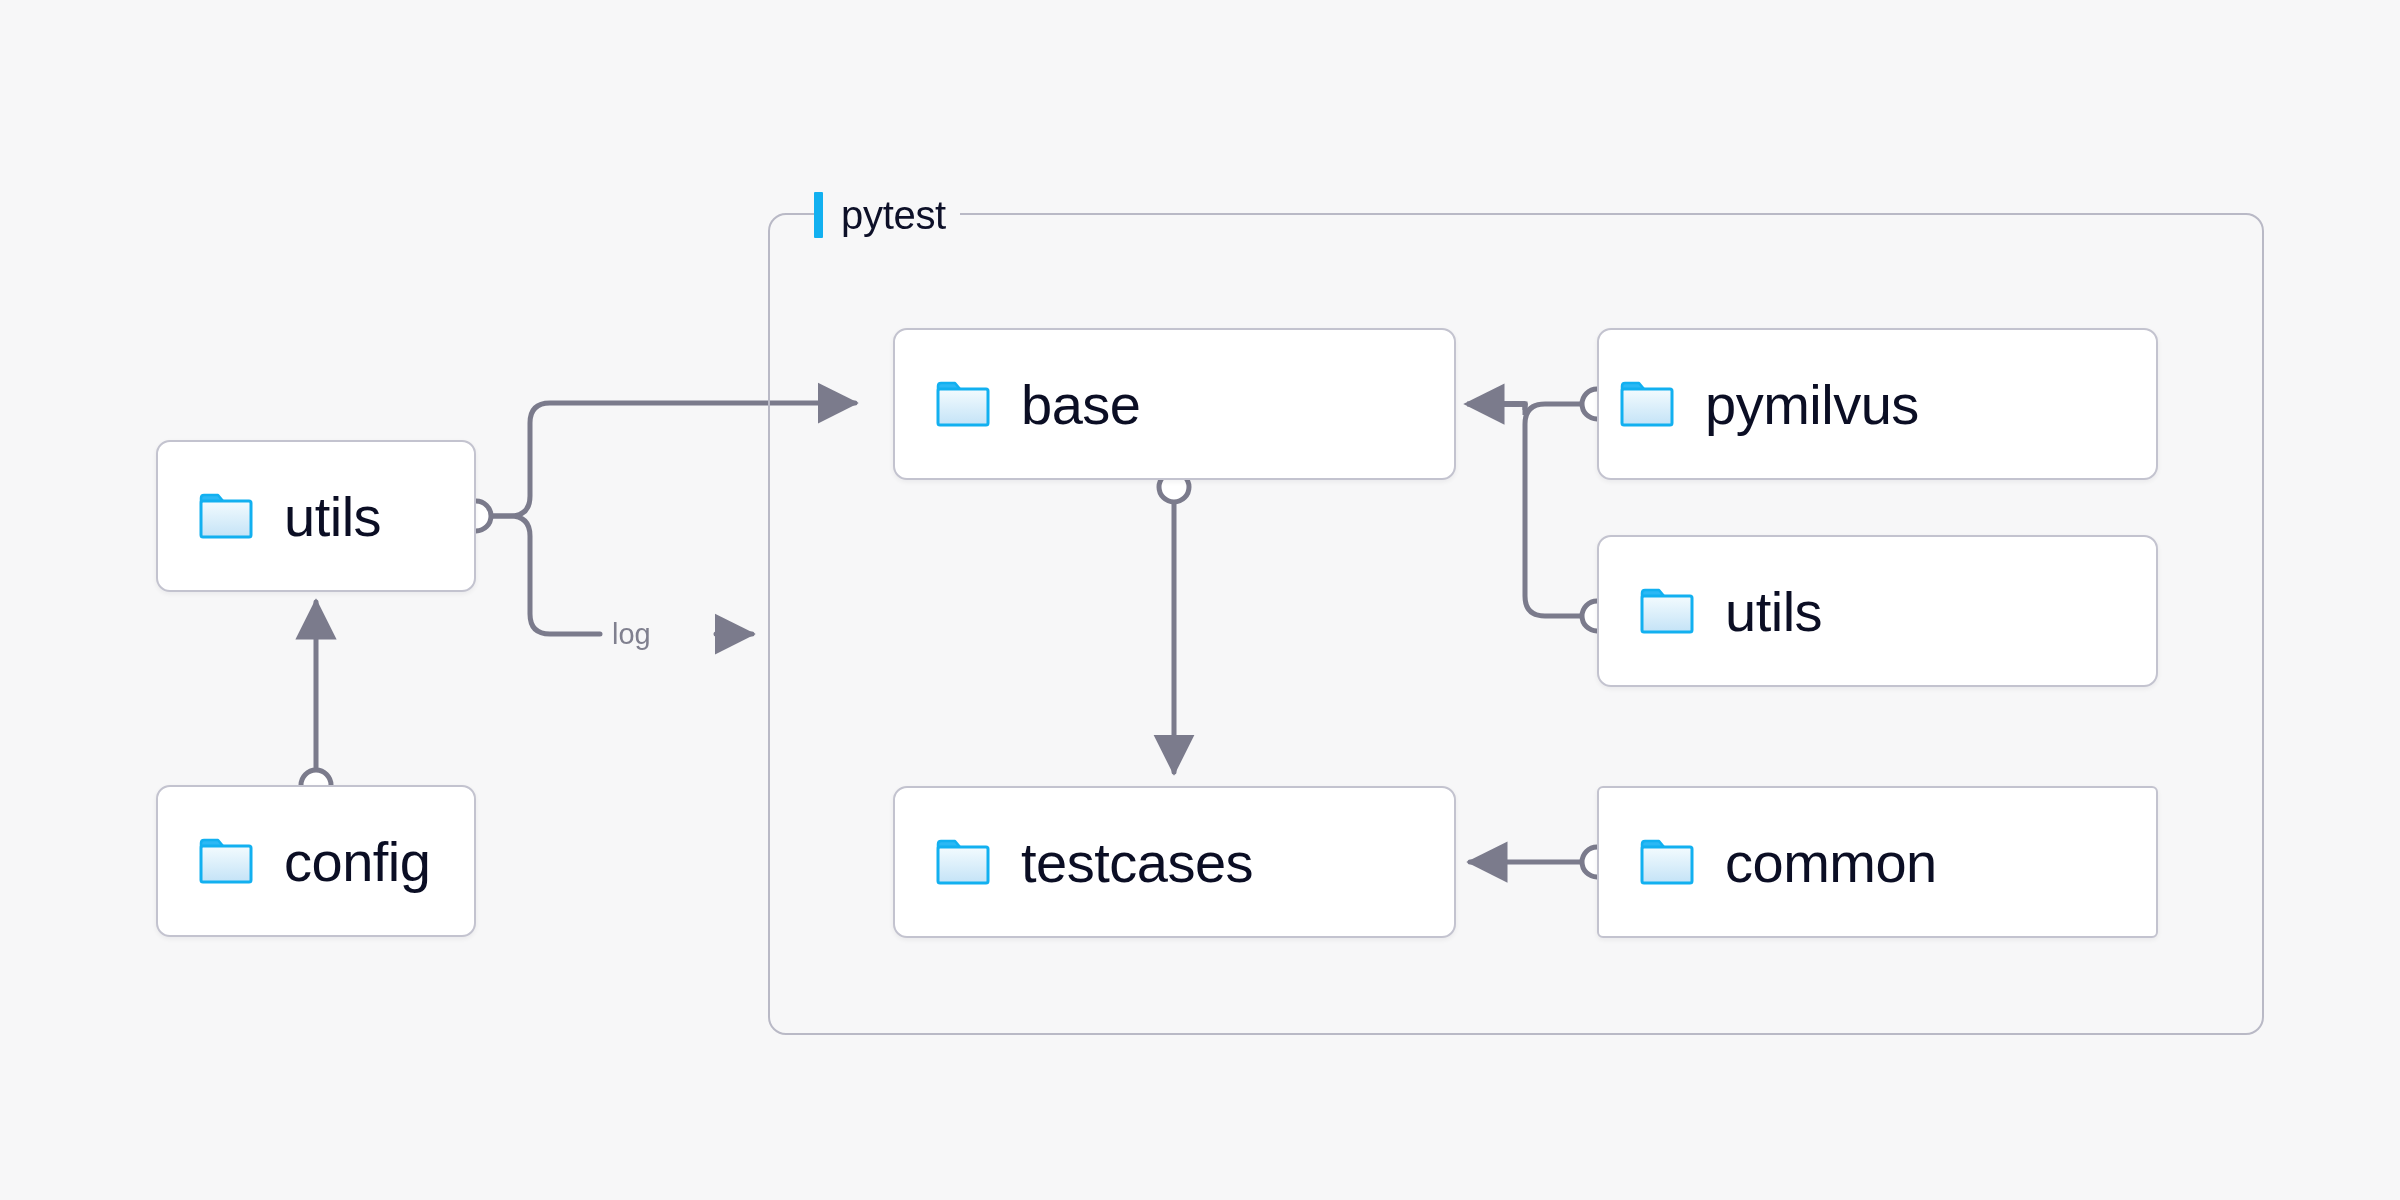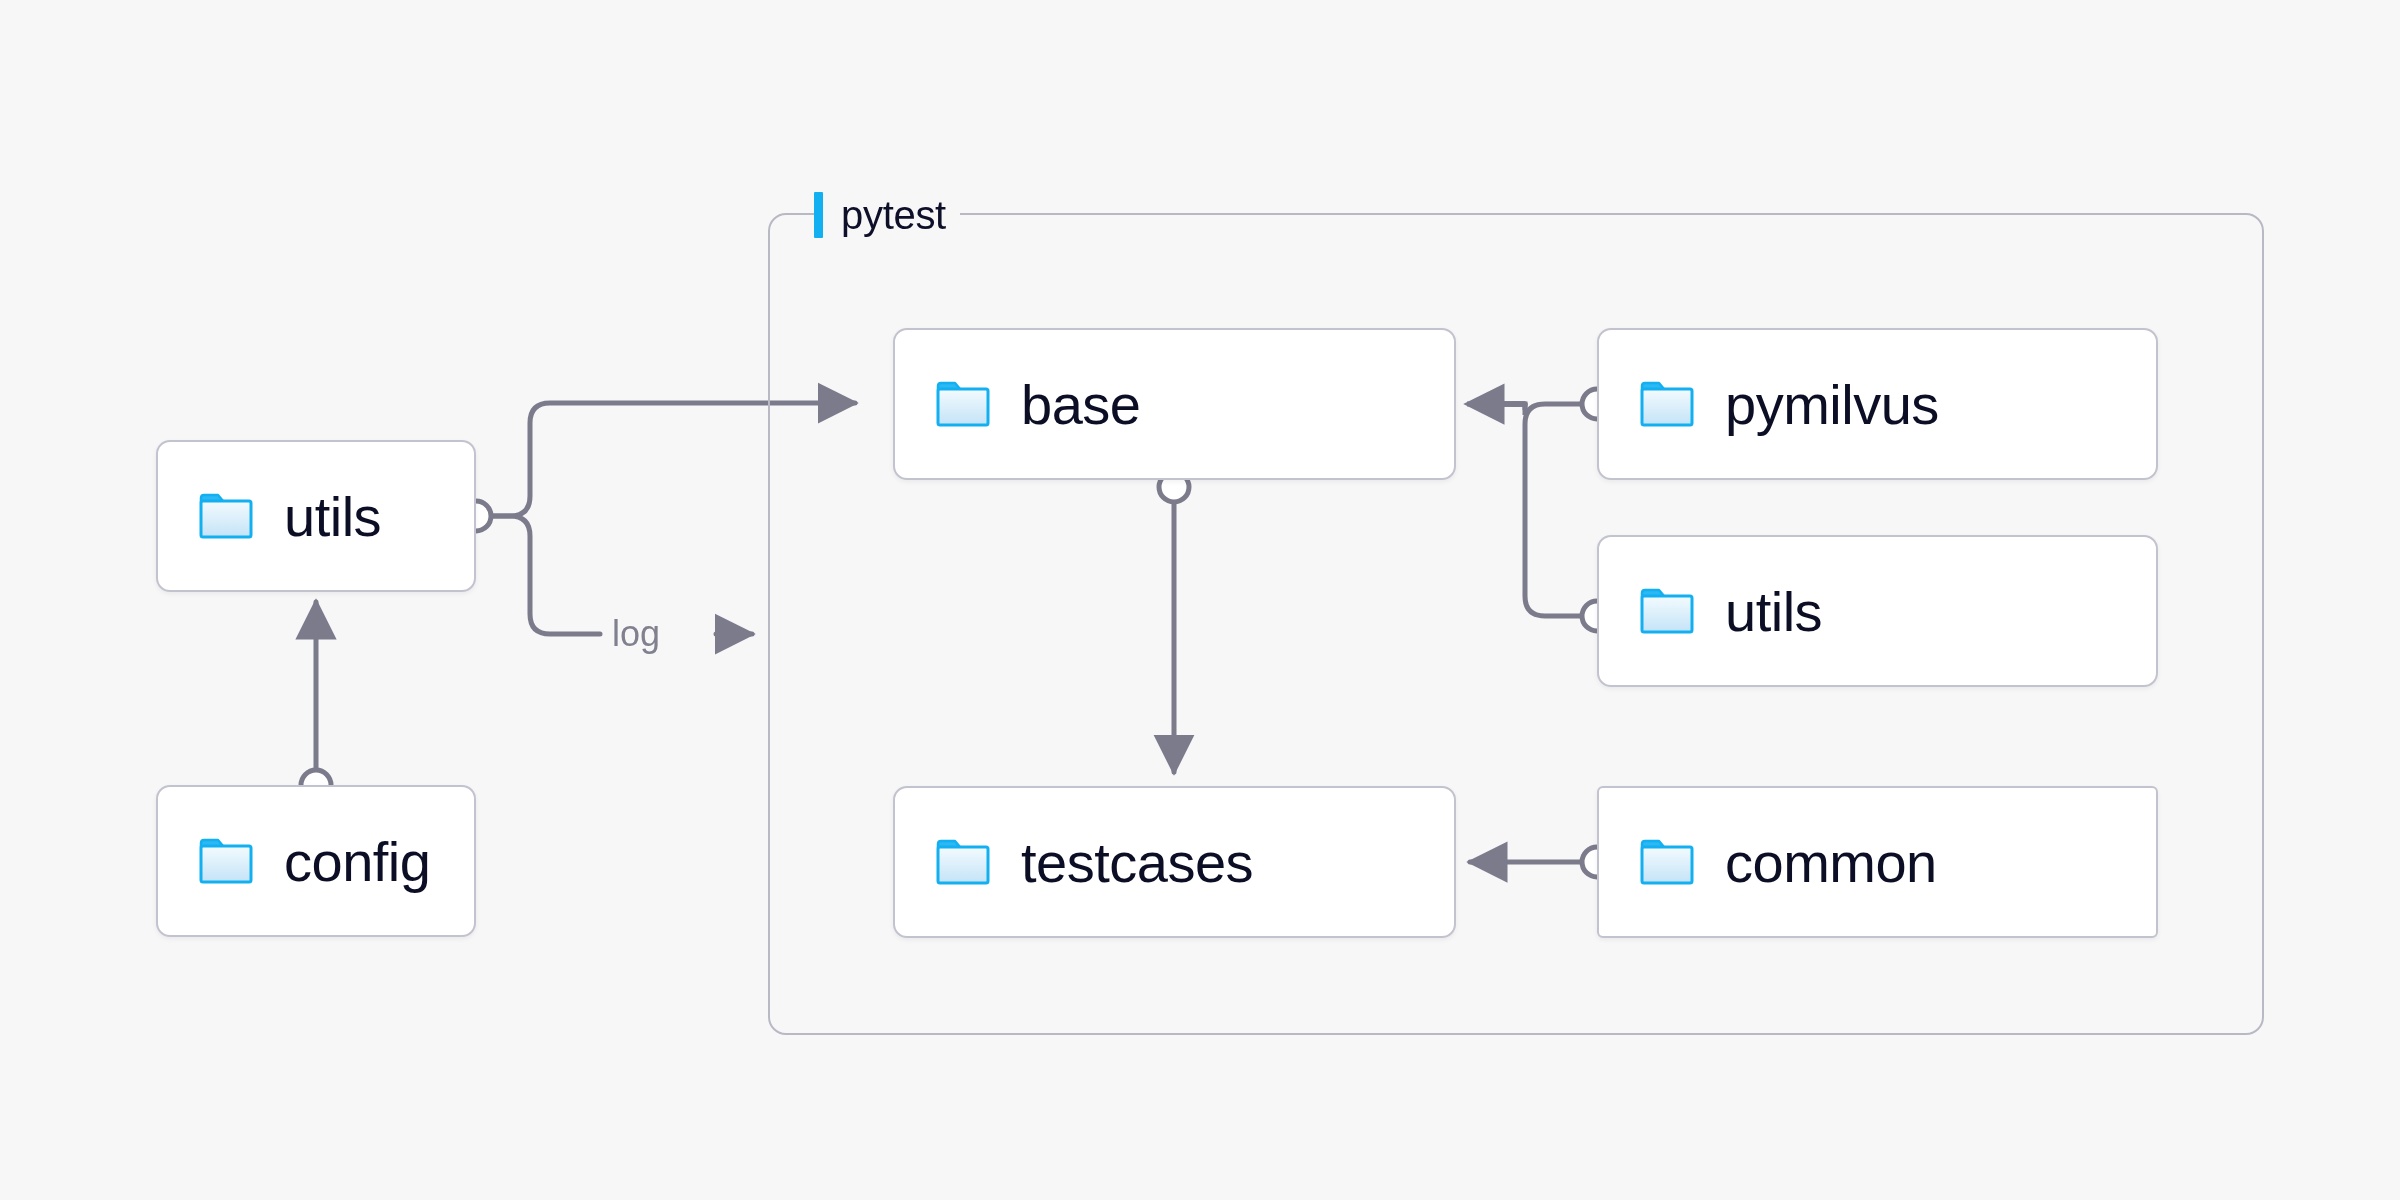--- a/index.html
+++ b/index.html
@@ -87,21 +87,21 @@
     flex: 0 0 auto;
     display: block;
   }
 
   
   .edge-label {
     position: absolute;
     display: flex;
     align-items: center;
     gap: 16px;
-    font-size: 36px;
+    font-size: 29px;
     color: #80808f;
     white-space: nowrap;
     background: #f7f7f8;
     padding: 0 8px;
   }
 </style>
 </head>
 <body>
 
 <div id="canvas">
@@ -197,21 +197,21 @@
   </div>
 
   <div class="node" style="left:893px; top:786px; width:563px; height:152px;">
     <svg class="folder-icon" viewBox="0 0 56 48">
       <path d="M3 10 L3 6 Q3 3 6 3 L20 3 L25 9 L23 11 Z" fill="#2bb8f5" stroke="#12b0f0" stroke-width="2.5" stroke-linejoin="round"></path>
       <rect x="3" y="9" width="50" height="36" rx="2" fill="url(#folderGrad)" stroke="#12b0f0" stroke-width="3"></rect>
     </svg>
     <span class="node-label">testcases</span>
   </div>
 
-  <div class="node" style="left:1597px; top:328px; width:561px; height:152px;">
+  <div class="node" style="left:1597px; top:328px; width:561px; height:152px;padding-left:20px;">
     <svg class="folder-icon" viewBox="0 0 56 48">
       <path d="M3 10 L3 6 Q3 3 6 3 L20 3 L25 9 L23 11 Z" fill="#2bb8f5" stroke="#12b0f0" stroke-width="2.5" stroke-linejoin="round"></path>
       <rect x="3" y="9" width="50" height="36" rx="2" fill="url(#folderGrad)" stroke="#12b0f0" stroke-width="3"></rect>
     </svg>
     <span class="node-label">pymilvus</span>
   </div>
 
   <div class="node" style="left:1597px; top:535px; width:561px; height:152px;">
     <svg class="folder-icon" viewBox="0 0 56 48">
       <path d="M3 10 L3 6 Q3 3 6 3 L20 3 L25 9 L23 11 Z" fill="#2bb8f5" stroke="#12b0f0" stroke-width="2.5" stroke-linejoin="round"></path>

